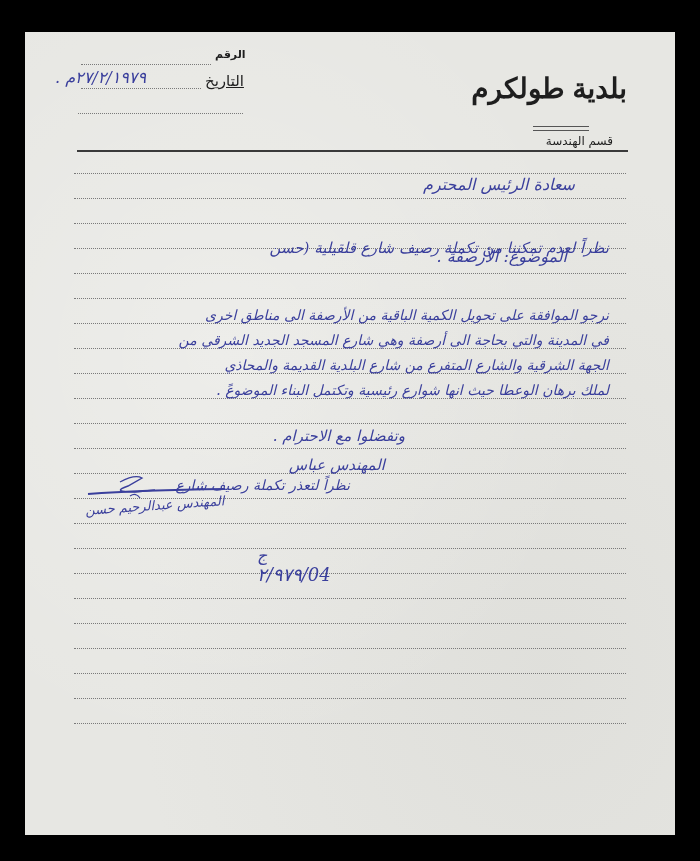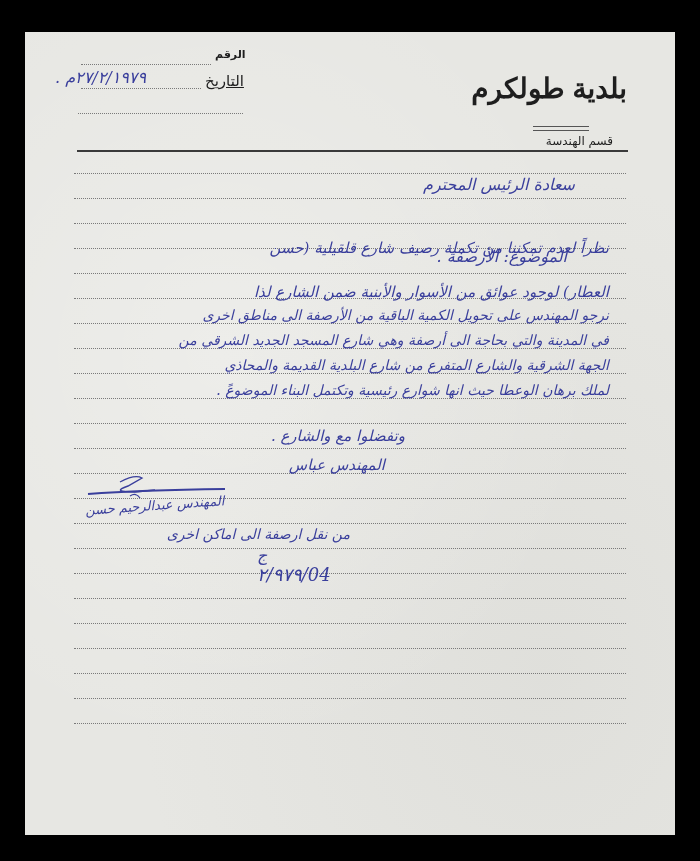--- a/index.html
+++ b/index.html
@@ -71,30 +71,29 @@
       <div class="dotline" style="left: 49px; width: 552px; top: 616px;"></div>
       <div class="dotline" style="left: 49px; width: 552px; top: 641px;"></div>
       <div class="dotline" style="left: 49px; width: 552px; top: 666px;"></div>
       <div class="dotline" style="left: 49px; width: 552px; top: 691px;"></div>
     </div>
 
   <div class="ink" style="right:100px; top:143px; font-size:16px;">سعادة الرئيس المحترم</div>
   <div class="ink" style="right:108px; top:170px; font-size:16px;margin-top:45px;">الموضوع: الأرصفة .</div>
 
   <div class="ink" style="right:66px; top:207px; font-size:15px;">نظراً لعدم تمكننا من تكملة رصيف شارع قلقيلية (حسن</div>
-  <div class="ink" style="right:66px; top:251px; font-size:15px;">العطار) لوجود عوائق من الأسوار والأبنية ضمن الشارع لذا</div>
-  <div class="ink" style="right:66px; top:275px; font-size:14px;">نرجو المهندس على تحويل الكمية الباقية من الأرصفة الى مناطق اخرى</div>
+  <div class="ink" style="right:66px; top:275px; font-size:14px;">نرجو الموافقة على تحويل الكمية الباقية من الأرصفة الى مناطق اخرى</div>
   <div class="ink" style="right:66px; top:300px; font-size:14px;">في المدينة والتي بحاجة الى أرصفة وهي شارع المسجد الجديد الشرقي من</div>
   <div class="ink" style="right:66px; top:325px; font-size:14px;">الجهة الشرقية والشارع المتفرع من شارع البلدية القديمة والمحاذي</div>
   <div class="ink" style="right:66px; top:350px; font-size:14px;">لملك برهان الوعطا حيث انها شوارع رئيسية وتكتمل البناء الموضوعً .</div>
 
-  <div class="ink" style="right:270px; top:395px; font-size:15px;">وتفضلوا مع والشارع .</div>
+  <div class="ink" style="right:270px; top:395px; font-size:15px;">وتفضلوا مع الاحترام .</div>
   <div class="ink" style="right:290px; top:424px; font-size:15px;">المهندس عباس</div>
 
-  <div class="ink" style="right:325px; top:494px; font-size:14px;">من نقل ارصفة الى اماكن اخرى</div>
+  <div class="ink" style="right:325px; top:445px; font-size:14px;">نظراً لتعذر تكملة رصيف شارع</div>
   <div class="ink" style="left:232px; top:514px; font-size:16px;">ج</div>
   <div class="ink" style="left:232px; top:532px; font-size:18px;">04/٢/٩٧٩</div>
 
   <svg style="position:absolute; left:55px; top:440px;" width="150" height="40" viewBox="0 0 150 40">
     <path d="M40 10 Q55 2 62 6 L48 14 Q30 20 55 20 L75 18" stroke="#3a3f9c" stroke-width="1.4" fill="none"></path>
     <path d="M8 22 Q60 18 145 17" stroke="#3a3f9c" stroke-width="2" fill="none"></path>
     <path d="M50 24 Q56 20 60 26" stroke="#3a3f9c" stroke-width="1.2" fill="none"></path>
   </svg>
   <div class="ink" style="left:60px; top:466px; font-size:13px; transform:rotate(-4deg);">المهندس عبدالرحيم حسن</div>
 </div>

